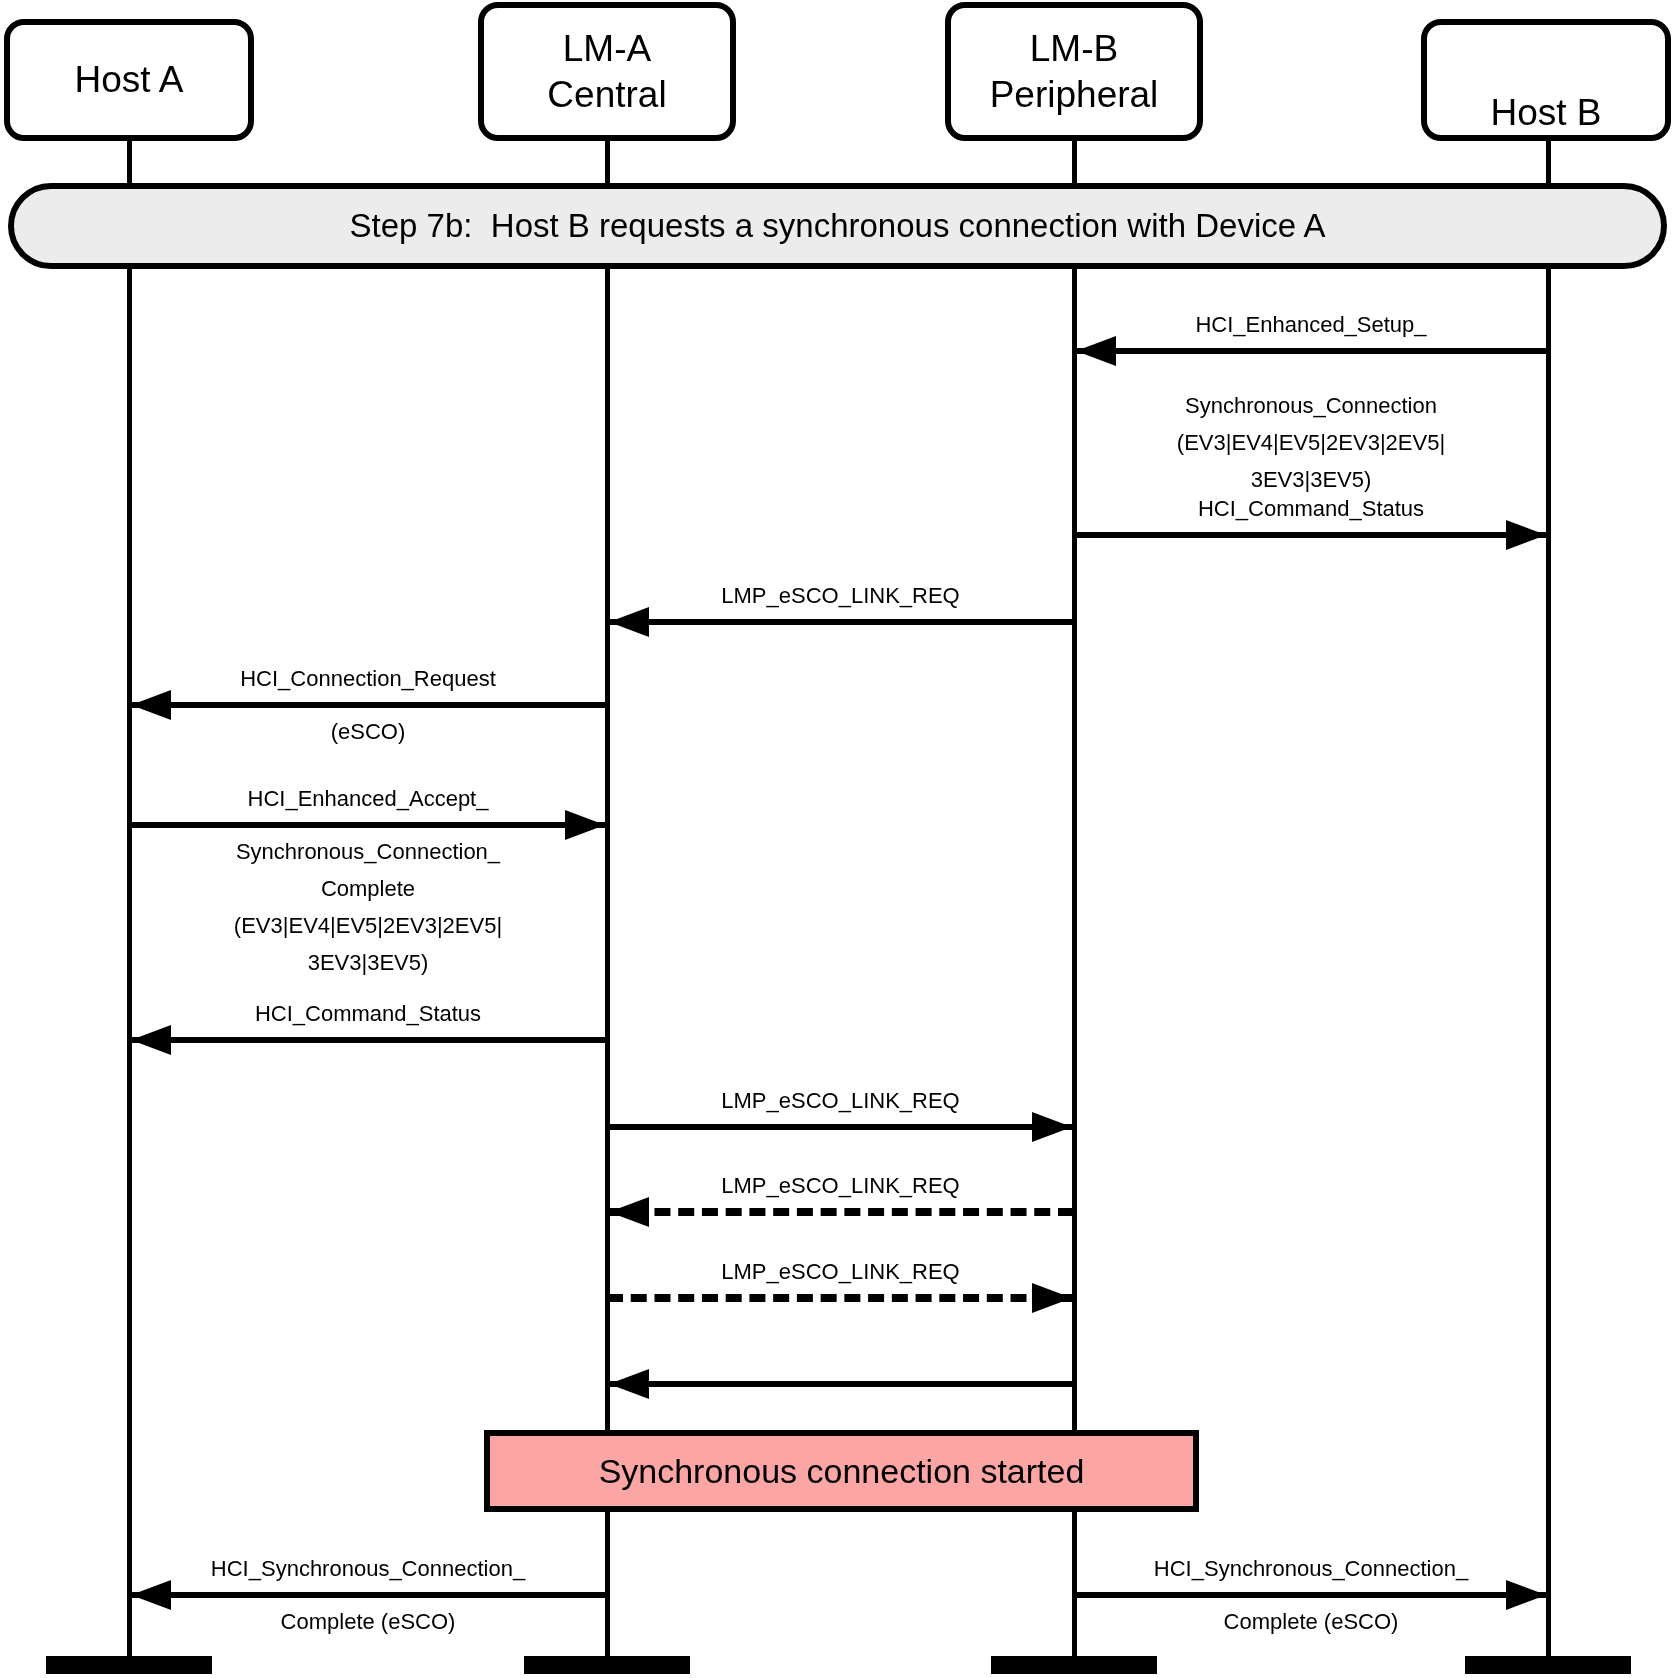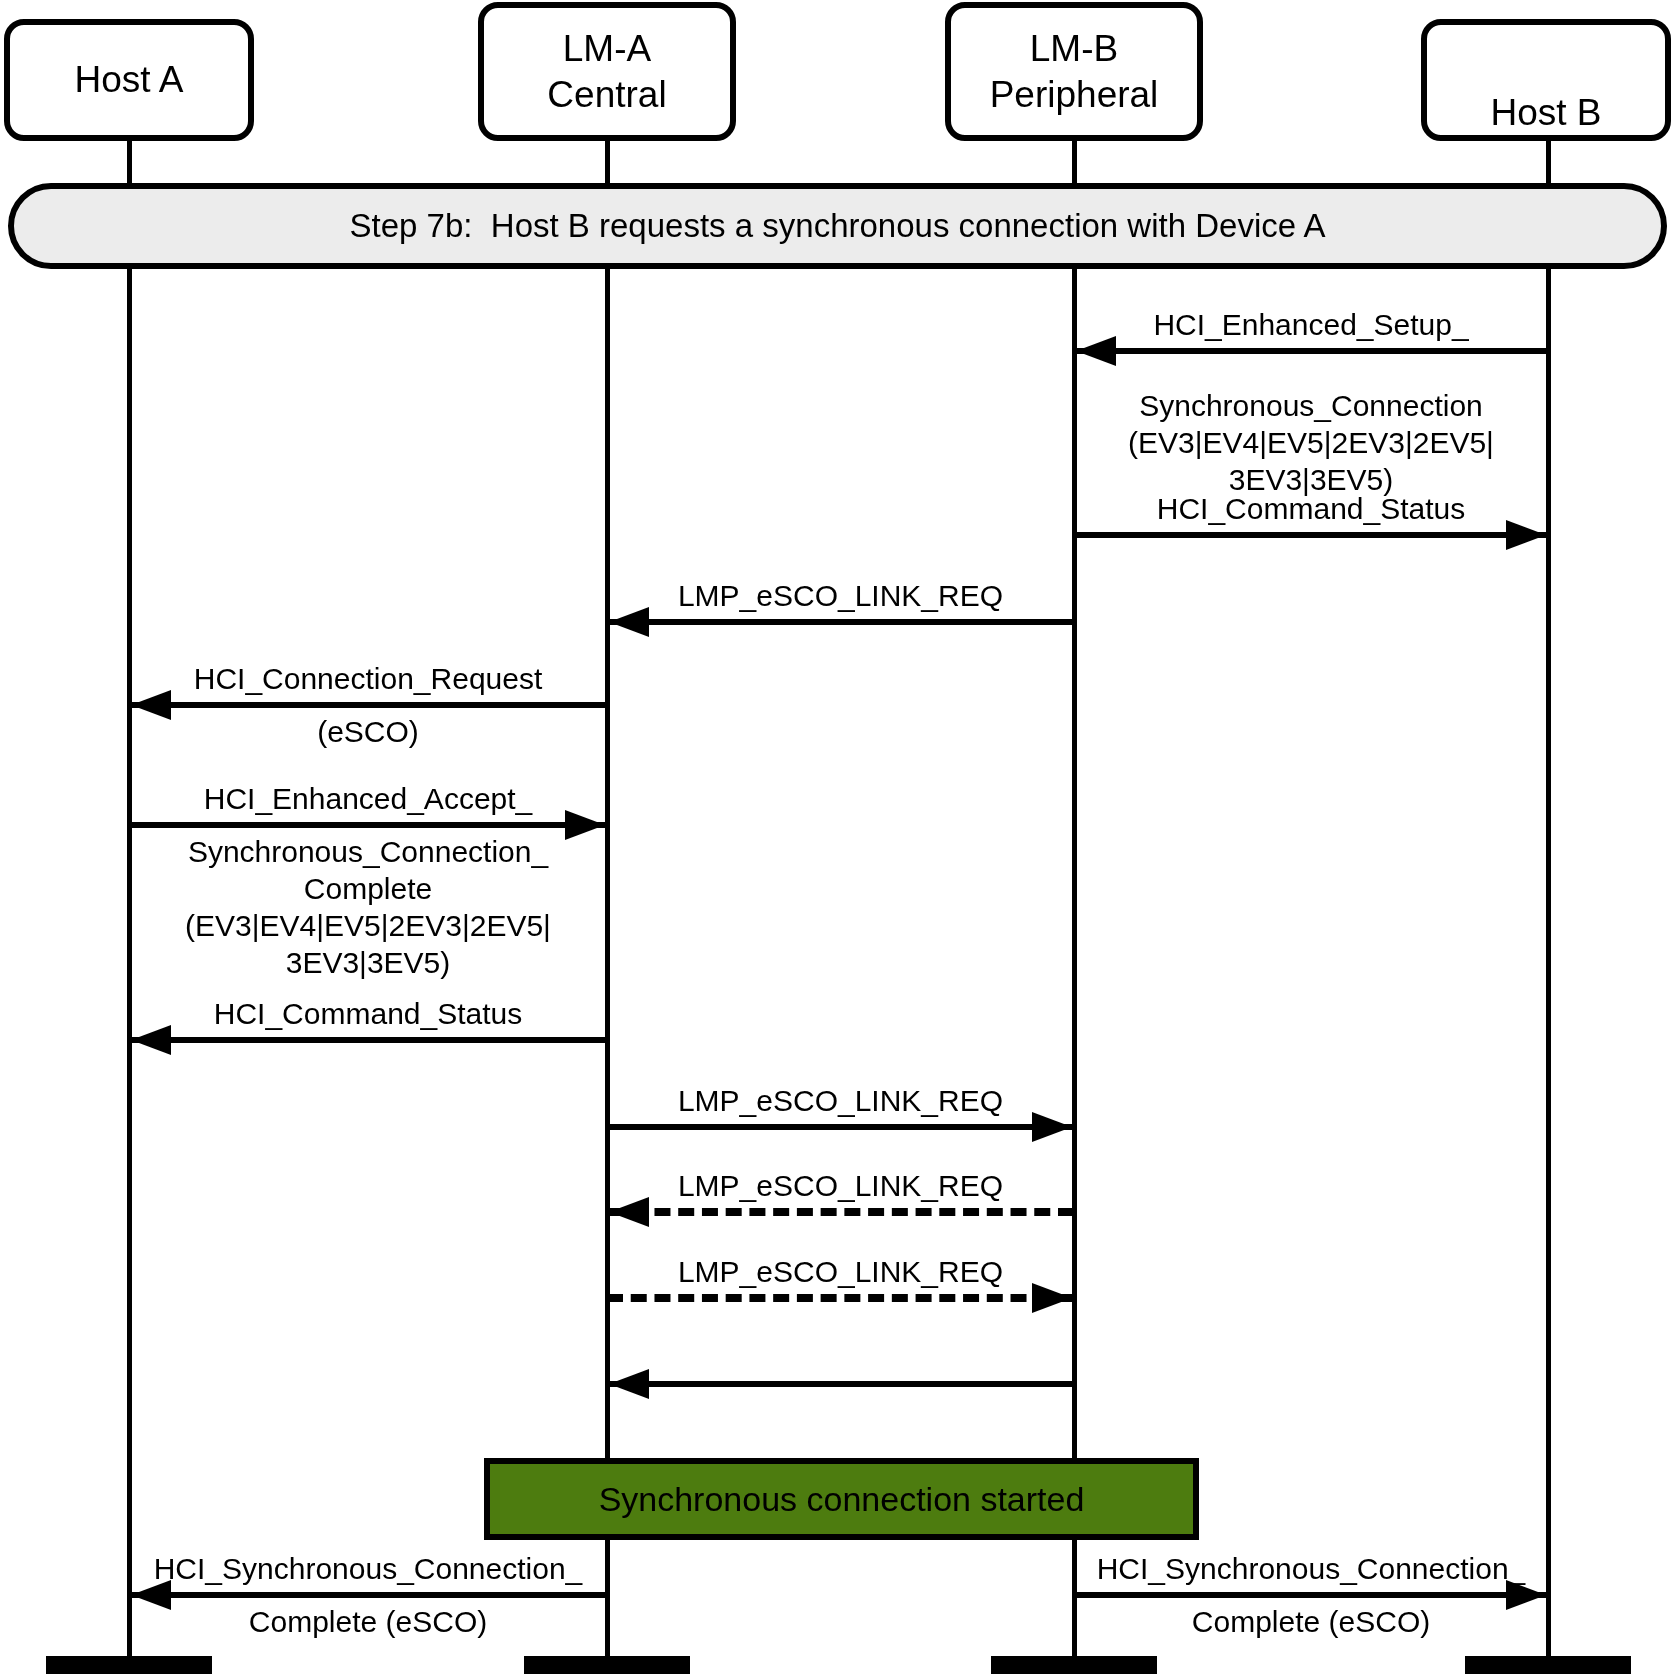--- a/index.html
+++ b/index.html
@@ -51,29 +51,28 @@
     white-space: pre-wrap;
     z-index: 3;
   }
   .note-box {
     position: absolute;
     left: 484px;
     top: 1430px;
     width: 715px;
     height: 82px;
     box-sizing: border-box;
-    background: #4d7c0f;
+    background: #fca5a5;
     border: 6px solid #000000;
     display: flex;
     align-items: center;
     justify-content: center;
     text-align: center;
     font-size: 34px;
     z-index: 3;
-    margin-top: 28px;
   }
   .msg-line {
     position: absolute;
     height: 0;
     border-top: 6px solid #000000;
     z-index: 2;
   }
   .msg-line.dashed {
     border-top-style: dashed;
     border-top-width: 8px;
@@ -90,21 +89,21 @@
     border-right: 40px solid #000000;
   }
   .arrowhead.right {
     border-top: 15px solid transparent;
     border-bottom: 15px solid transparent;
     border-left: 40px solid #000000;
   }
   .msg-label {
     position: absolute;
     text-align: center;
-    font-size: 30px;
+    font-size: 22px;
     line-height: 37px;
     z-index: 2;
   }
   .lbl { display: block; }
   .terminator {
     position: absolute;
     height: 18px;
     background: #000000;
     z-index: 2;
   }

